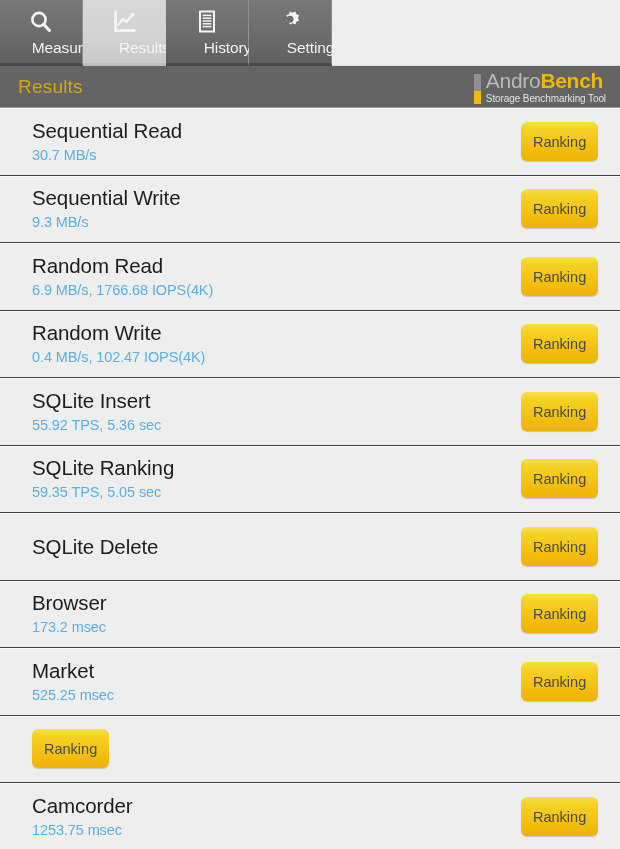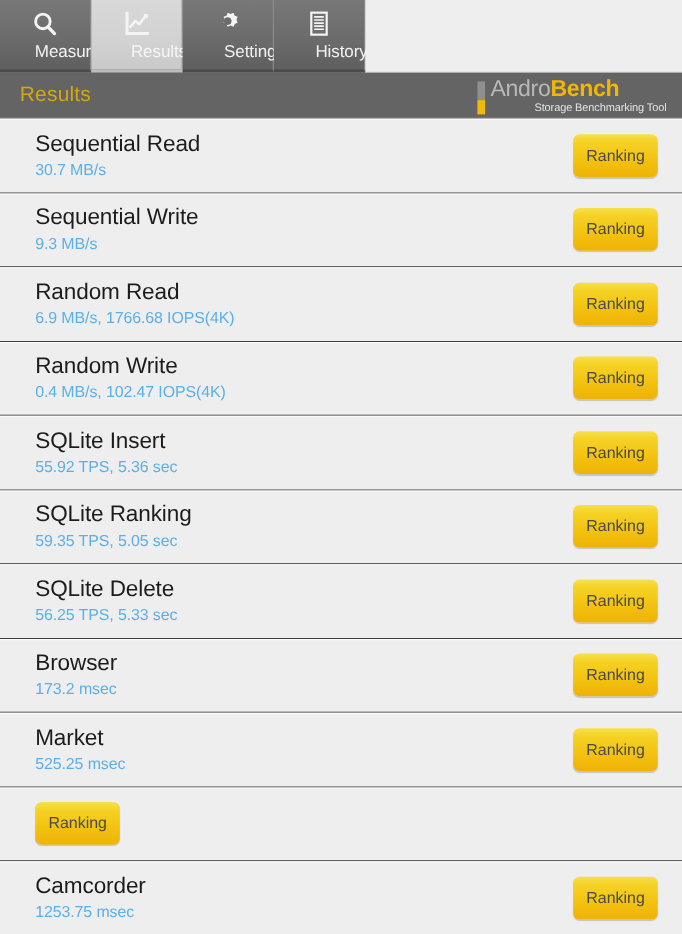--- a/index.html
+++ b/index.html
@@ -116,21 +116,20 @@
     line-height: 21px;
   }
   .logo-main .andro { color: #b9b9b9; }
   .logo-main .bench { color: #f2b705; font-weight: bold; }
   .logo-sub {
     font-size: 10px;
     color: #e3e3e3;
     letter-spacing: -0.1px;
     margin-top: 2px;
     line-height: 11px;
-    margin-left: 40px;
   }
 
   
   .list {
     width: 620px;
     background: #eeeeee;
   }
   .row {
     position: relative;
     height: 67.5px;
@@ -202,41 +201,41 @@
           <polyline points="7.5,15.5 12,10 15.5,13 21.5,5.5" fill="none" stroke="#f4f4f4" stroke-width="2.4" stroke-linecap="round" stroke-linejoin="round"></polyline>
           <circle cx="21.6" cy="5.6" r="2.1" fill="#f4f4f4"></circle>
         </svg>
       </span>
       <span class="tablabel">Results</span>
     </div>
 
     <div class="tab">
       <span class="icon">
         <svg width="26" height="26" viewBox="0 0 26 26">
-          <path fill="#f4f4f4" d="M13 2.6l2.4 1.0 2.3-1.0 1.0 2.4 2.4 1.0-1.0 2.3 1.0 2.4-2.4 1.0-1.0 2.4-2.3-1.0-2.4 1.0-1.0-2.4-2.4-1.0 1.0-2.4-1.0-2.3 2.4-1.0z" transform="translate(-0.2,0.4) scale(1.12) translate(-1.2,-0.7)"></path>
-          <circle cx="13" cy="10.2" r="3.5" fill="#6c6c6c"></circle>
-        </svg>
-      </span>
-      <span class="tablabel">Setting</span>
-    </div>
-
-    <div class="tab">
-      <span class="icon">
-        <svg width="26" height="26" viewBox="0 0 26 26">
           <rect x="6" y="2.5" width="14" height="20" fill="none" stroke="#f4f4f4" stroke-width="2"></rect>
           <line x1="8.6" y1="6.4" x2="17.4" y2="6.4" stroke="#f4f4f4" stroke-width="1.5"></line>
           <line x1="8.6" y1="9.2" x2="17.4" y2="9.2" stroke="#f4f4f4" stroke-width="1.5"></line>
           <line x1="8.6" y1="12" x2="17.4" y2="12" stroke="#f4f4f4" stroke-width="1.5"></line>
           <line x1="8.6" y1="14.8" x2="17.4" y2="14.8" stroke="#f4f4f4" stroke-width="1.5"></line>
           <line x1="8.6" y1="17.6" x2="17.4" y2="17.6" stroke="#f4f4f4" stroke-width="1.5"></line>
         </svg>
       </span>
       <span class="tablabel">History</span>
     </div>
 
+    <div class="tab">
+      <span class="icon">
+        <svg width="26" height="26" viewBox="0 0 26 26">
+          <path fill="#f4f4f4" d="M13 2.6l2.4 1.0 2.3-1.0 1.0 2.4 2.4 1.0-1.0 2.3 1.0 2.4-2.4 1.0-1.0 2.4-2.3-1.0-2.4 1.0-1.0-2.4-2.4-1.0 1.0-2.4-1.0-2.3 2.4-1.0z" transform="translate(-0.2,0.4) scale(1.12) translate(-1.2,-0.7)"></path>
+          <circle cx="13" cy="10.2" r="3.5" fill="#6c6c6c"></circle>
+        </svg>
+      </span>
+      <span class="tablabel">Setting</span>
+    </div>
+
   </div>
   <div class="tabfill"></div>
 </div>
 
 <div class="headerbar">
   <div class="header-title">Results</div>
   <div class="logo">
     <div class="logo-bar">
       <div class="top"></div>
       <div class="bot"></div>
@@ -294,21 +293,20 @@
     <div class="row-text">
       <div class="row-title">SQLite Ranking</div>
       <div class="row-value">59.35 TPS, 5.05 sec</div>
     </div>
     <button class="rank-btn">Ranking</button>
   </div>
 
   <div class="row">
     <div class="row-text">
       <div class="row-title">SQLite Delete</div>
-      <div class="row-value">56.25 TPS, 5.33 sec</div>
     </div>
     <button class="rank-btn">Ranking</button>
   </div>
 
   <div class="row">
     <div class="row-text">
       <div class="row-title">Browser</div>
       <div class="row-value">173.2 msec</div>
     </div>
     <button class="rank-btn">Ranking</button>

